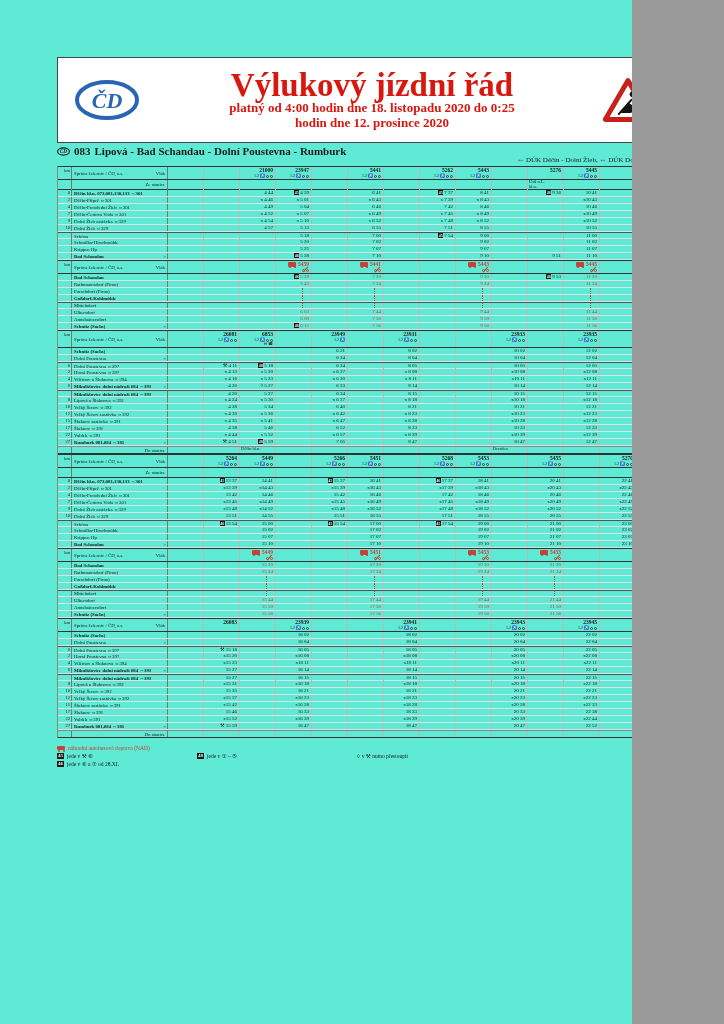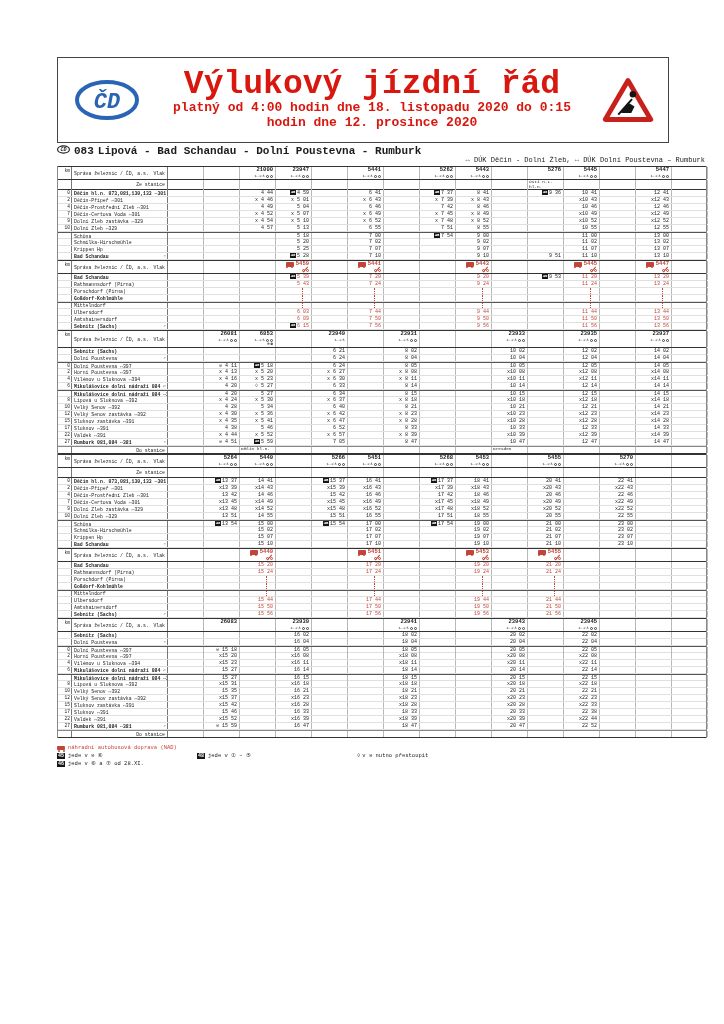--- a/index.html
+++ b/index.html
@@ -1,26 +1,26 @@
 <!DOCTYPE html>
 <html><head>
 <meta charset="utf-8">
 <style>
   html,body{margin:0;padding:0;background:#9a9a9a;}
-  .page{position:relative;width:724px;height:1024px;background:#ffffff;font-family:Liberation Mono, monospace;color:#1c1c1c;overflow:hidden;}
+  .page{position:relative;width:632px;height:1024px;background:#5eead4;font-family:Liberation Serif, serif;color:#1c1c1c;overflow:hidden;}
   
   .hdrbox{position:absolute;left:57px;top:57px;width:610px;height:84px;border:1px solid #444;background:#fff;display:flex;align-items:center;}
   .logo-wrap{width:98px;display:flex;justify-content:center;}
   .titles{flex:1;text-align:center;}
   .t1{font-size:33px;font-weight:bold;color:#d8170e;line-height:30px;}
   .t2{font-size:13px;font-weight:bold;color:#d8170e;line-height:15px;}
   .warn-wrap{width:80px;display:flex;justify-content:center;}
   
   .routeline{position:absolute;left:57px;top:145px;width:650px;height:20px;}
-  .rmain{display:flex;gap:4px;font-weight:bold;font-size:11px;}
+  .rmain{display:flex;align-items:center;gap:4px;font-weight:bold;font-size:11px;}
   .duk{position:absolute;right:2px;top:11px;font-size:7px;color:#222;}
   
   .content{position:absolute;left:57px;top:166px;width:650px;}
   .ttable{border-left:1px solid #888;border-right:1px solid #888;}
   .trow{display:grid;grid-template-columns:14px 96px repeat(15,36px);box-sizing:border-box;}
   .trow>div{box-sizing:border-box;}
   .ckm{font-size:4.5px;text-align:right;padding-right:1px;border-right:1px solid #777;overflow:hidden;}
   .cst{font-size:4.8px;padding-left:2px;border-right:1px solid #777;display:flex;justify-content:space-between;align-items:center;overflow:hidden;white-space:nowrap;}
   .cc{border-right:1px solid #b9b9b9;font-size:5px;text-align:right;padding-right:2px;position:relative;white-space:nowrap;}
   .st-row{height:7px;border-bottom:1px solid #e0e0e0;}
@@ -72,21 +72,21 @@
 
   <div class="hdrbox">
     <div class="logo-wrap">
       <svg width="66" height="42" viewBox="0 0 66 42">
         <ellipse cx="33" cy="21" rx="30" ry="18" fill="none" stroke="#2a64b4" stroke-width="4"></ellipse>
         <text x="33" y="29" font-size="22" font-style="italic" font-weight="bold" fill="#2a64b4" text-anchor="middle">ČD</text>
       </svg>
     </div>
     <div class="titles">
       <div class="t1">Výlukový jízdní řád</div>
-      <div class="t2">platný od 4:00 hodin dne 18. listopadu 2020 do 0:15</div>
+      <div class="t2">platný od 4:00 hodin dne 18. listopadu 2020 do 0:25</div>
       <div class="t2">hodin dne 12. prosince 2020</div>
     </div>
     <div class="warn-wrap">
       <svg width="52" height="46" viewBox="0 0 64 56">
         <path d="M32 4 L60 52 H4 Z" fill="#ffffff" stroke="#c8201a" stroke-width="6" stroke-linejoin="round"></path>
         <circle cx="38" cy="21" r="4" fill="#151515"></circle>
         <path d="M23 44 l9 -13 l8 5 l-4 8 z" fill="#151515"></path>
         <path d="M20 46 L37 27" stroke="#151515" stroke-width="2.5"></path>
       </svg>
     </div>

